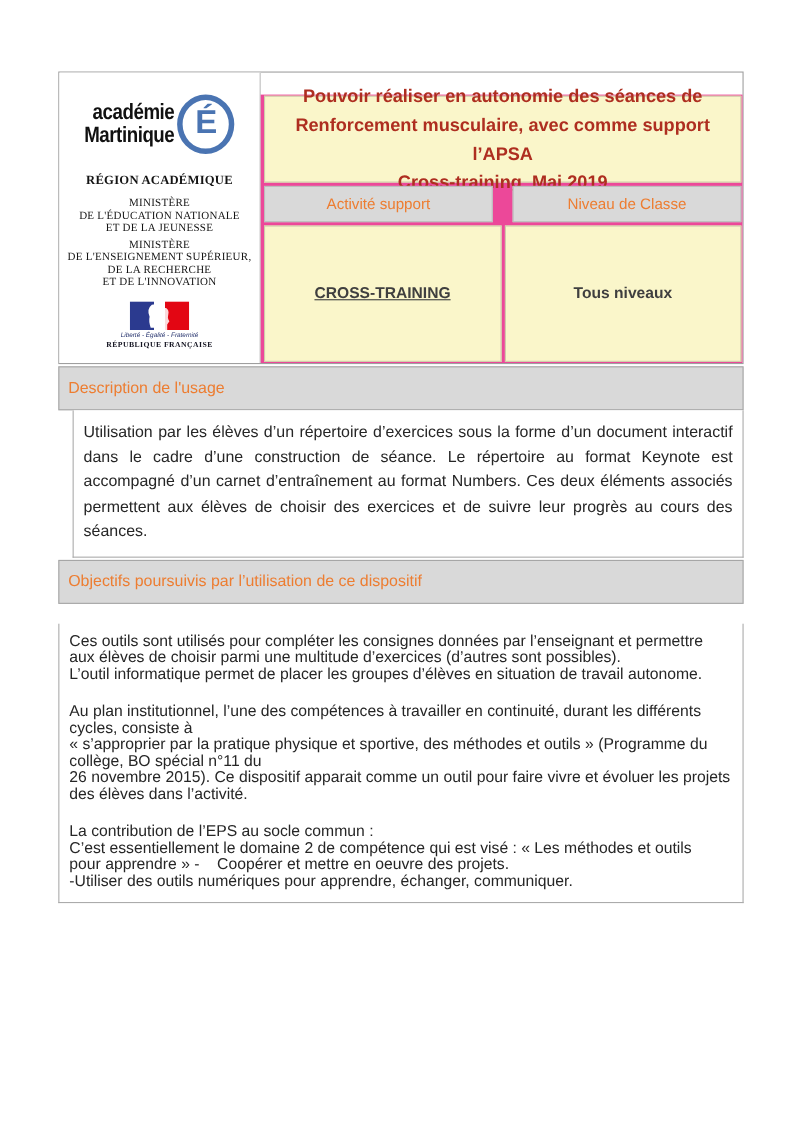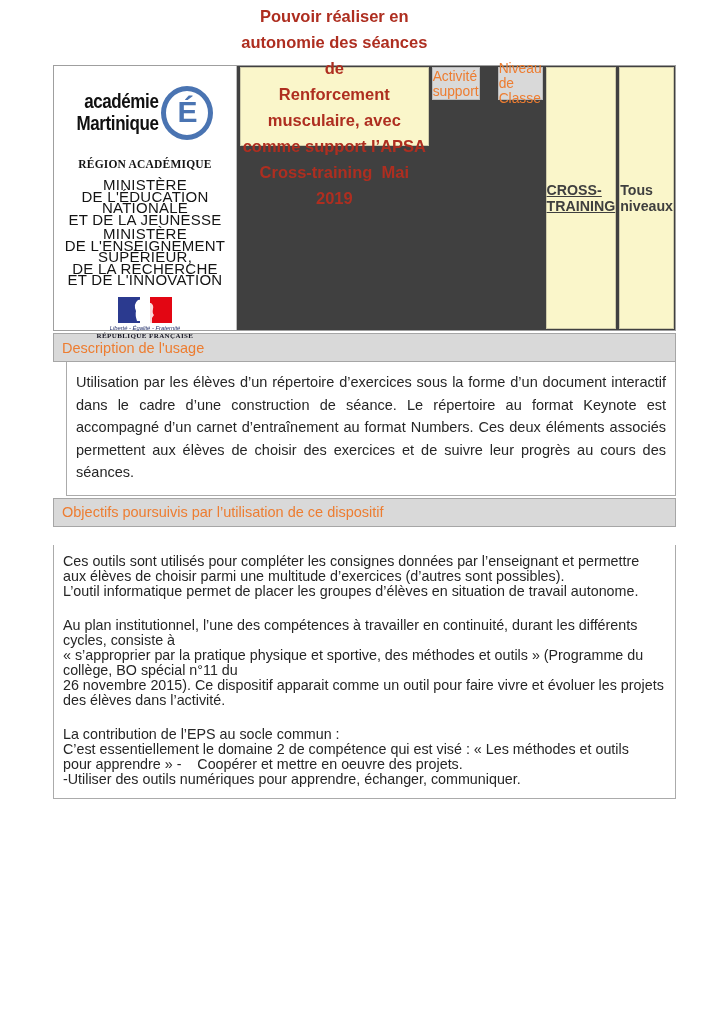--- a/index.html
+++ b/index.html
@@ -15,22 +15,22 @@
     display:flex; height:266px; box-sizing:border-box;
     border:1px solid #9f9f9f; background:#ffffff;
   }
   .logo-cell {
     width:183px; box-sizing:border-box; background:#ffffff;
     border-right:1px solid #bdbdbd;
     display:flex; flex-direction:column; align-items:center;
     padding:12px 4px 8px;
   }
   .right-col {
-    flex:1; display:flex; gap:3px;
-    background:#404040; padding:1px 1px 1px 3px; box-sizing:border-box;
+    flex:1; display:flex; flex-direction:column; gap:3px;
+    background:#ec4899; padding:1px 1px 1px 3px; box-sizing:border-box;margin-top:20px;
   }
   .title-cell {
     height:79px; background:#faf6ca; border:1px solid #cfcbaa; box-sizing:border-box;
     display:flex; align-items:center; justify-content:center;
   }
   .title-text {
     font-weight:bold; font-size:16.5px; line-height:26px; color:#ae2e20;
     text-align:center; white-space:pre-wrap;
   }
   .subhead-row { height:33px; display:flex; gap:18px; }
@@ -58,38 +58,38 @@
     width:42px; height:42px; border:5px solid #4a74b2; border-radius:50%;
     color:#4a74b2; font-weight:bold; font-size:30px; line-height:30px;
     display:flex; align-items:center; justify-content:center;
     font-family:"Liberation Sans", sans-serif; padding-bottom:2px; box-sizing:content-box;
   }
   .region {
     font-family:Liberation Serif, serif; font-weight:bold; font-size:11.5px;
     margin-top:18px; color:#141414; letter-spacing:0.2px;
   }
   .ministry {
-    font-family:Liberation Sans, sans-serif; font-size:15px; line-height:11.5px;
+    font-family:Liberation Serif, serif; font-size:10px; line-height:11.5px;
     text-align:center; white-space:pre-line; margin-top:9px; color:#141414;
     letter-spacing:0.25px;
   }
   .flag-logo { margin-top:11px; text-align:center; line-height:0; }
   .motto {
     font-size:5.8px; font-style:italic; color:#23306b; margin-top:2px;
     line-height:7px; text-align:center;
   }
   .republic {
     font-family:"Liberation Serif", serif; font-size:7px; font-weight:bold;
     color:#141421; letter-spacing:0.4px; line-height:8px; text-align:center;
   }
 
   
   .banner {
     margin-top:2px; background:#d9d9d9; border:1px solid #a6a6a6;
-    height:29px; box-sizing:border-box; display:flex; align-items:center;
+    height:40px; box-sizing:border-box; display:flex; align-items:center;
     padding:0 8px; color:#ed7d31; font-size:14.5px;
   }
   .content {
     background:#ffffff; box-sizing:border-box;
     border-left:1px solid #ababab; border-right:1px solid #ababab; border-bottom:1px solid #ababab;
     padding:9px 9px 11px; font-size:14.5px; line-height:22.5px; color:#262626;
   }
   .content.justify { text-align:justify;margin-left:13px; }
   .content.obj { line-height:15px; font-size:14.3px;margin-top:18px; }
   .para { white-space:pre-wrap; }

